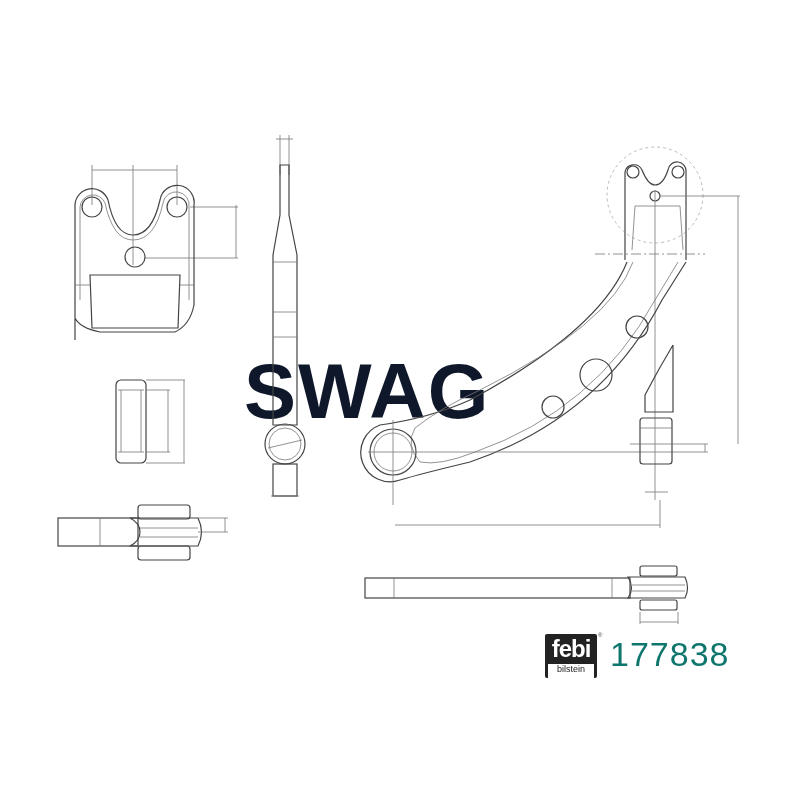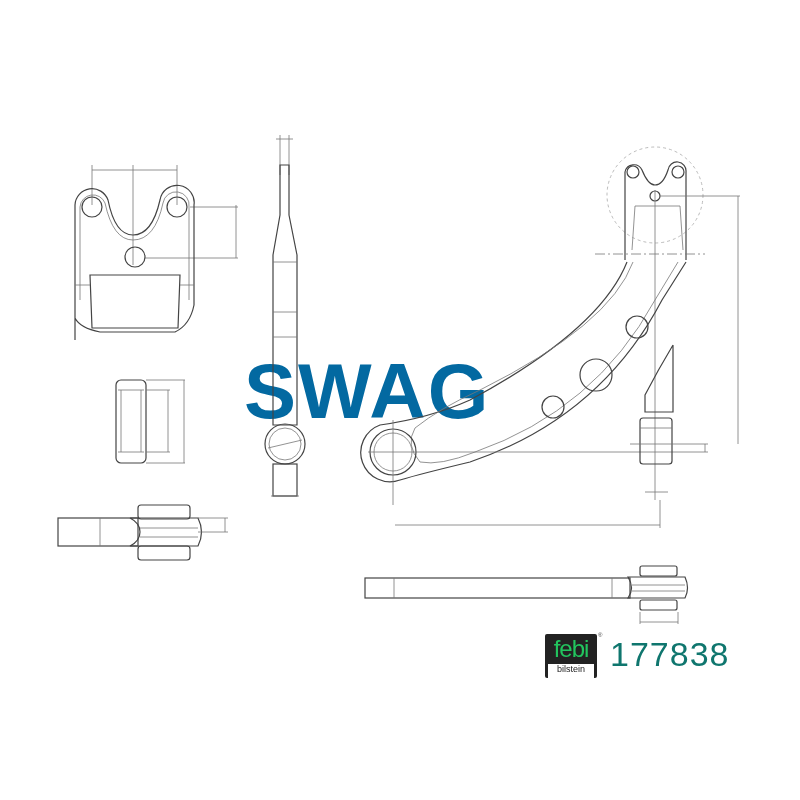--- a/index.html
+++ b/index.html
@@ -1,29 +1,29 @@
 <!DOCTYPE html>
 <html><head>
   <meta charset="utf-8">
   <style>
     html, body { margin: 0; padding: 0; background: #ffffff; }
     body { width: 800px; height: 800px; position: relative; overflow: hidden; font-family: "Liberation Sans", sans-serif; }
     #drawing { position: absolute; left: 0; top: 0; width: 800px; height: 800px; }
     .watermark {
       position: absolute; left: 244px; top: 352px;
       font-family: "Liberation Sans", sans-serif; font-weight: bold;
-      font-size: 78px; letter-spacing: 2px; color: #0369a1; line-height: 1;
+      font-size: 78px; letter-spacing: 2px; color: #0f172a; line-height: 1;
     }
     .logo {
       position: absolute; left: 545px; top: 634px; width: 52px; height: 44px;
       background: #222; border-radius: 2px;
     }
     .logo-main {
       position: absolute; left: 0; top: 0; width: 52px; height: 30px;
-      color: #22c55e; font-weight: normal; font-size: 24px; line-height: 30px; text-align: center;
+      color: #ffffff; font-weight: bold; font-size: 24px; line-height: 30px; text-align: center;
       letter-spacing: -1px;
     }
     .logo-sub {
       position: absolute; left: 3px; top: 30px; width: 46px; height: 18px;
       background: #fff; color: #222; font-size: 9px; line-height: 11px; text-align: center;
     }
     .reg { position: absolute; left: 598px; top: 632px; font-size: 6px; color: #444; }
     .part-number {
       position: absolute; left: 610px; top: 637px; font-size: 34px; color: #0f766e;
       font-family: "Liberation Sans", sans-serif; letter-spacing: 1px; line-height: 1;

